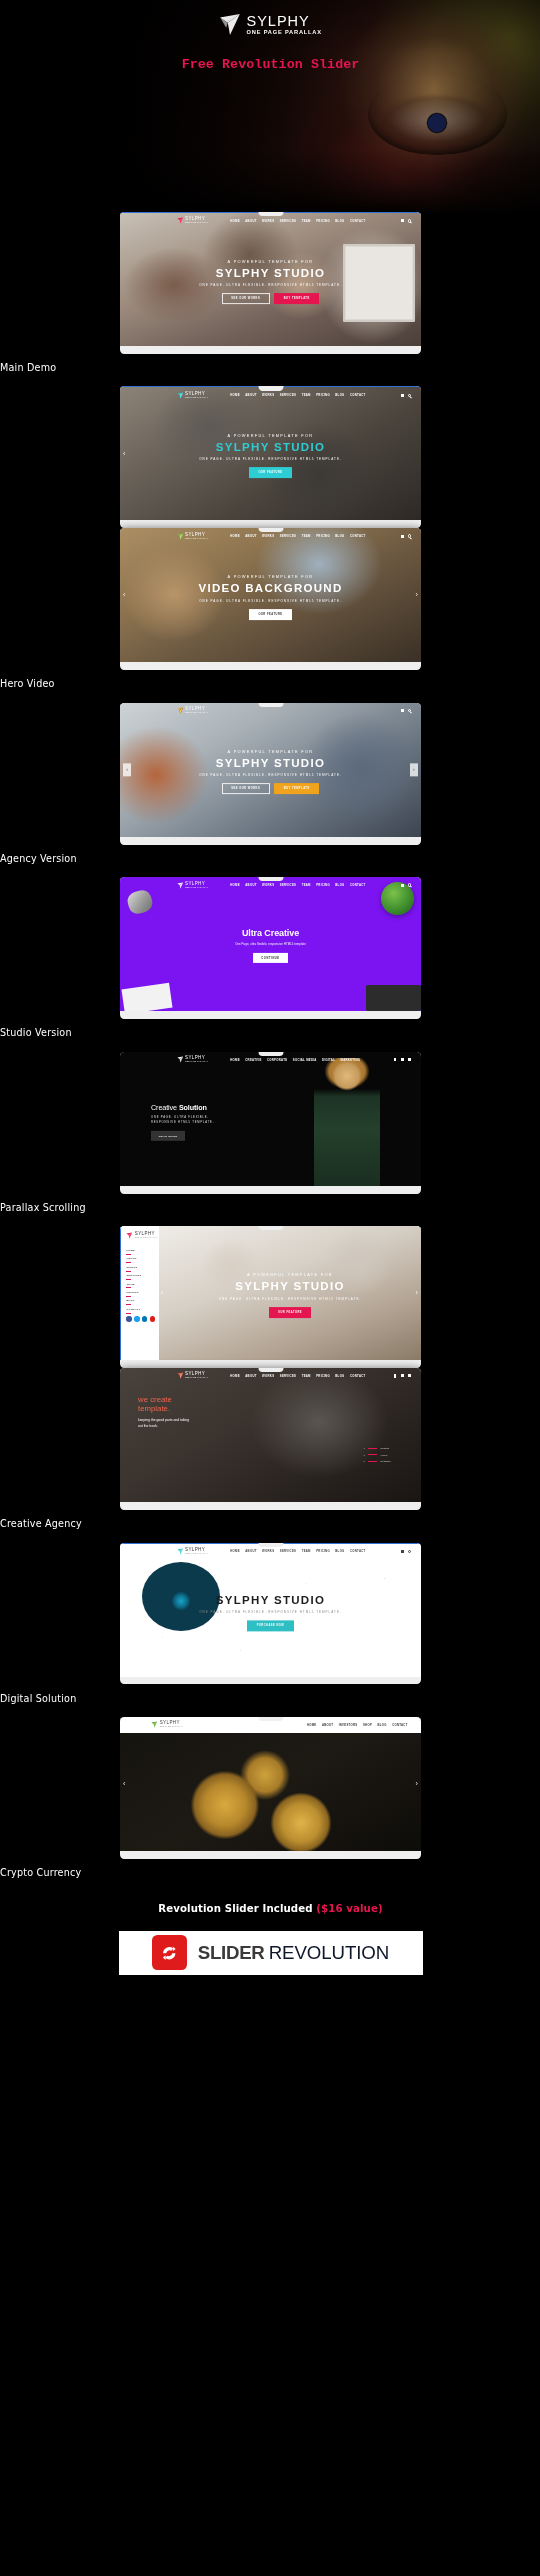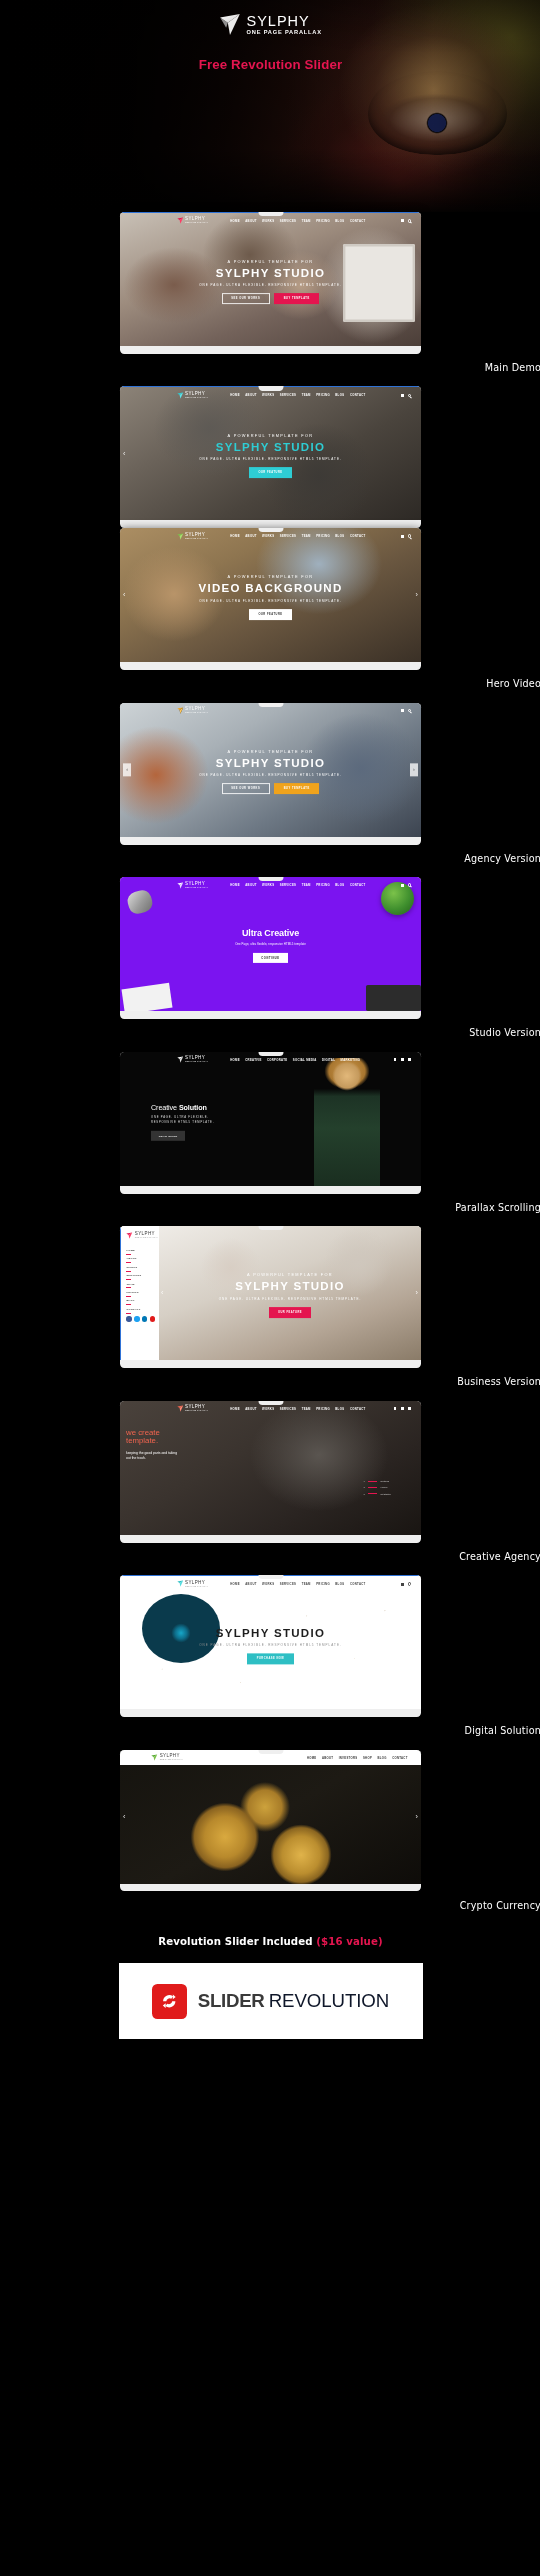--- a/index.html
+++ b/index.html
@@ -81,21 +81,21 @@
     font-family: "DejaVu Sans", sans-serif;
   }
   .hero-title .ln { display: block; }
   .hero-accent {
     display: block;
     margin-top: 3.6px;
     color: #e4154f;
     font-size: 13.3px;
     font-weight: 700;
     letter-spacing: 0.1px;
-    font-family: Liberation Sans, sans-serif;
+    font-family: Liberation Mono, monospace;
   }
 
   
   .demos { padding: 0 0 3.6px; }
   .demo-block { width: 541px; }
   .browser-wrap {
     width: 301px;
     margin: 0 auto;
     background: #efefef;
     border-radius: 4.2px;
@@ -175,21 +175,21 @@
   }
   .mini-arrow.l { left: 3px; }
   .mini-arrow.r { right: 3px; }
   .mini-arrow.boxed {
     background: rgba(255,255,255,.85); color: #555;
     width: 8.4px; height: 13.3px; display: flex; align-items: center; justify-content: center;
     font-size: 5.4px;
   }
 
   .demo-label {
-    text-align: right;
+    text-align: left;
     color: #fff;
     font-size: 9.6px;
     font-weight: 400;
     letter-spacing: 0.2px;
     padding: 8.4px 0 13.3px;
     font-family: "DejaVu Sans", sans-serif;
     border-radius: 7px;
   }
 
   
@@ -304,21 +304,21 @@
   .biz-photo {
     position: absolute; left: 39px; right: 0; top: 0; bottom: 0;
     background:
       radial-gradient(ellipse 42px 42px at 72px 42px, #d8cec4 0%, rgba(200,190,180,0) 72%),
       radial-gradient(ellipse 48px 48px at 199px 36px, #cfc7bd 0%, rgba(190,182,172,0) 72%),
       linear-gradient(160deg, #efece7 0%, #d6cfc5 40%, #b3a494 72%, #8a7b68 100%);
   }
   .biz-center { left: 39px; }
 
   
-  .ca-left { position: absolute; left: 6px; top: 28px; }
+  .ca-left { position: absolute; left: 18px; top: 28px; }
   .ca-head { font-size: 7.8px; color: #f1644f; font-weight: 300; line-height: 1.12; }
   .ca-sub { font-size: 3.4px; color: #fff; margin-top: 4.8px; line-height: 1.55; }
   .ca-steps { position: absolute; right: 8.4px; bottom: 36px; width: 49px; }
   .ca-steps div {
     display: flex; align-items: center; gap: 3px;
     font-size: 2.2px; color: #ddd; margin-bottom: 4.2px;
   }
   .ca-steps div em { font-style: normal; color: #bbb; }
   .ca-steps div span.line { flex: 0 0 9.6px; height: 0.6px; background: #e4154f; }
 
@@ -367,21 +367,21 @@
   .rev-line {
     color: #fff;
     font-size: 10.2px;
     font-weight: 700;
     letter-spacing: 0.1px;
     font-family: "DejaVu Sans", sans-serif;
   }
   .rev-line .value { color: #e4154f; }
   .rev-logo-box {
     margin: 16.3px auto 0;
-    width: 304px; height: 76px;
+    width: 304px; height: 44px;
     background: #fff;
     display: flex; align-items: center; justify-content: center;
     gap: 11px;
   }
   .rev-icon {
     width: 35px; height: 35px; border-radius: 5.4px;
     background: #e01b1b;
     display: flex; align-items: center; justify-content: center;
     flex: 0 0 auto;
   }
@@ -717,21 +717,20 @@
         <div class="mini-center biz-center">
           <div class="mini-eyebrow">A POWERFUL TEMPLATE FOR</div>
           <div class="mini-head">SYLPHY STUDIO</div>
           <div class="mini-sub">ONE PAGE. ULTRA FLEXIBLE. RESPONSIVE HTML5 TEMPLATE.</div>
           <div class="mini-btn-row">
             <span class="mini-btn solid" style="background:#e4154f">OUR FEATURE</span>
           </div>
         </div>
       </div>
     </div>
-    <div class="demo-label">Business Version</div>
   </div>
 
   <div class="demo-block">
     <div class="browser-wrap">
       <div class="browser-notch"></div>
       <div class="browser-screen bg-creative">
         <div class="mini-nav">
           <div class="mini-logo">
             <svg class="mini-logo-mark" viewBox="0 0 40 42">
               <path d="M2 8 L38 2 L16 18 Z" fill="#f1644f"></path>

